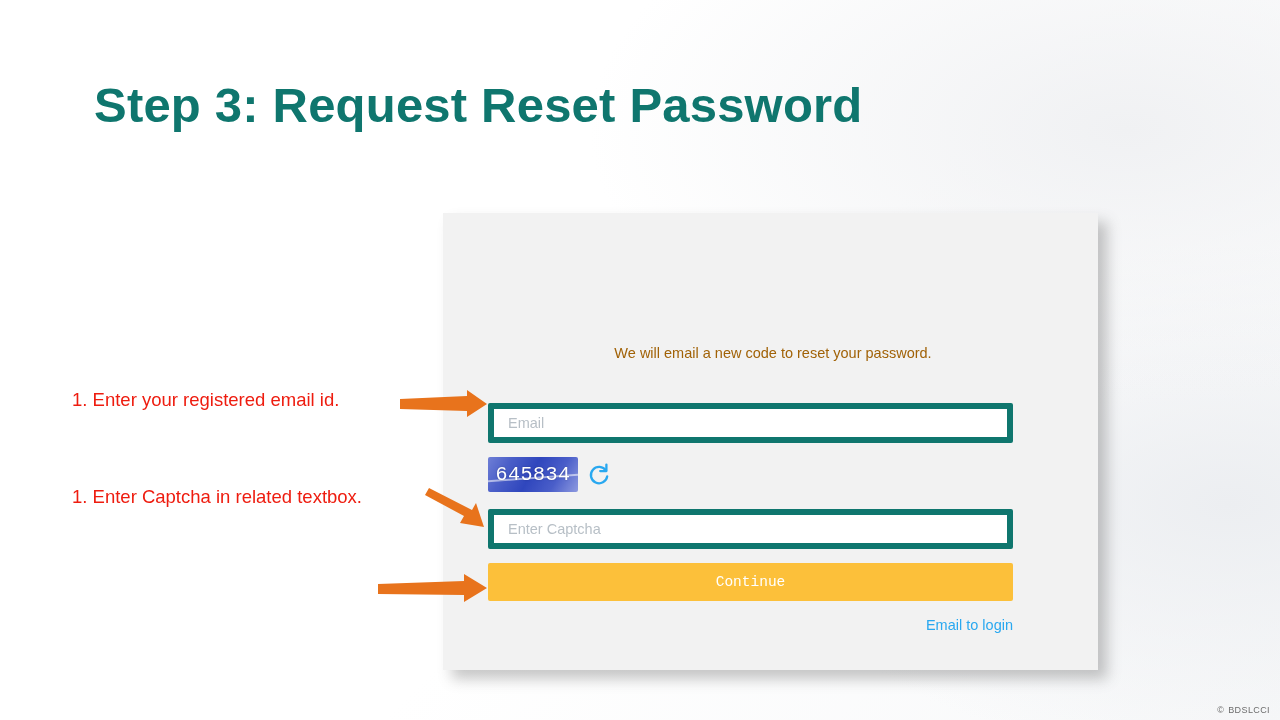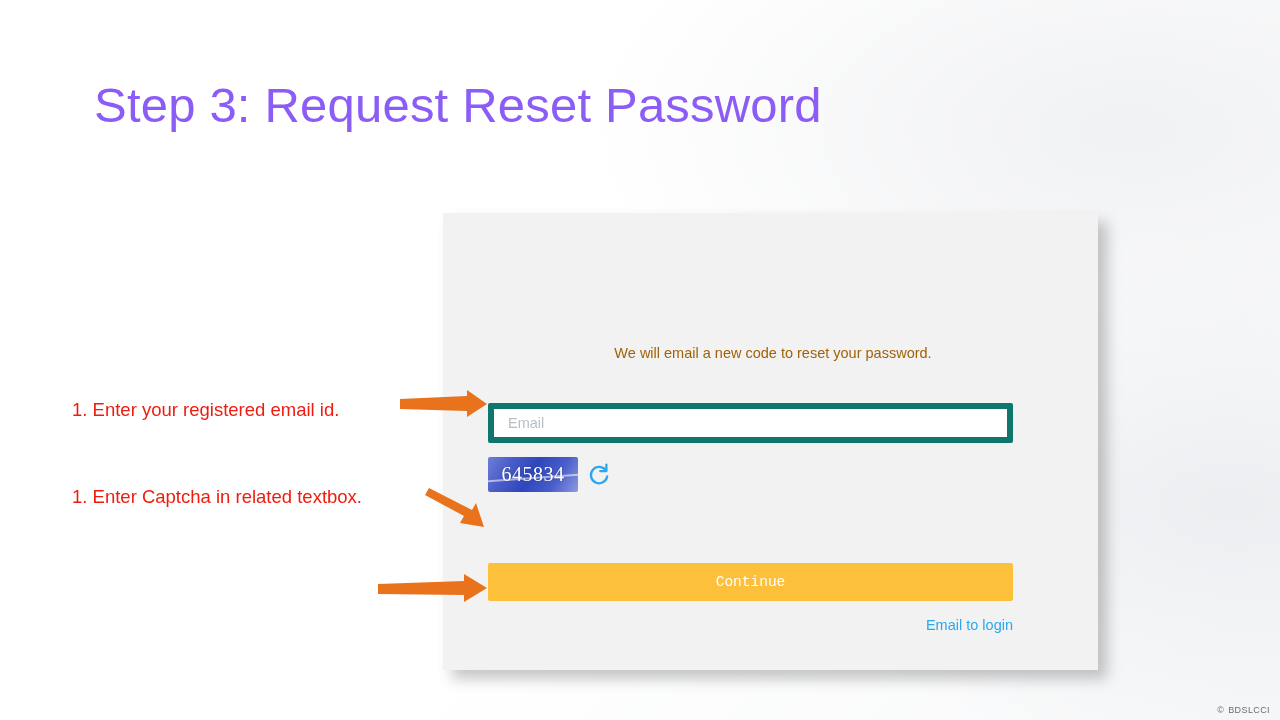--- a/index.html
+++ b/index.html
@@ -41,23 +41,23 @@
     pointer-events: none;
   }
 
   
   #page-title {
     position: absolute;
     left: 94px;
     top: 74px;
     font-size: 49px;
     line-height: 62px;
-    color: #8b5cf6;
+    color: #0f766e;
     font-family: "Liberation Sans Narrow", "Liberation Sans", sans-serif;
-    font-weight: 400;
+    font-weight: 700;
     letter-spacing: 0.2px;
     white-space: nowrap;
   }
 
   
   #login-card {
     position: absolute;
     left: 443px;
     top: 213px;
     width: 655px;
@@ -129,21 +129,21 @@
     height: 2px;
     background: rgba(255,255,255,0.55);
     transform: rotate(-4deg);
   }
   #captcha-text {
     position: relative;
     z-index: 2;
     color: #ffffff;
     font-size: 20px;
     letter-spacing: 0.5px;
-    font-family: Liberation Serif, serif;
+    font-family: Liberation Mono, monospace;
     text-shadow: 0 0 2px rgba(0,0,0,0.25);
   }
   #captcha-refresh {
     position: absolute;
     left: 144px;
     top: 248px;
     width: 24px;
     height: 26px;
     cursor: pointer;
     line-height: 0;
@@ -174,21 +174,21 @@
   }
 
   
   .annotation {
     position: absolute;
     color: #ee1c0f;
     font-size: 18.5px;
     white-space: nowrap;
     font-family: "Liberation Sans", sans-serif;
   }
-  #annotation-1 { left: 72px; top: 399px; text-align: center; }
+  #annotation-1 { left: 72px; top: 389px; text-align: center; }
   #annotation-2 { left: 72px; top: 486px; }
   #annotation-3 { left: 72px; top: 577px; }
 
   #arrows {
     position: absolute;
     inset: 0;
     pointer-events: none;
   }
 
   
@@ -264,20 +264,23 @@
       <span id="captcha-text">645834</span>
     </div>
 
     <span id="captcha-refresh">
       <svg width="24" height="26" viewBox="0 0 24 26" fill="none">
         <path d="M19.0 9.6 A8.2 8.2 0 1 0 20.2 15.4" stroke="#29a8f0" stroke-width="2.3" stroke-linecap="round" fill="none"></path>
         <path d="M19.4 3.6 L19.4 10.1 L13.2 10.1" stroke="#29a8f0" stroke-width="2.3" stroke-linecap="round" stroke-linejoin="round" fill="none"></path>
       </svg>
     </span>
 
+    <div class="field" id="captcha-input">
+      <span>Enter Captcha</span>
+    </div>
 
     <button id="continue-button">Continue</button>
 
     <a id="back-to-login">Email to login</a>
   </div>
 
   <div class="annotation" id="annotation-1">1. Enter your registered email id.</div>
   <div class="annotation" id="annotation-2">1. Enter Captcha in related textbox.</div>
 
   <svg id="arrows" viewBox="0 0 1280 720">

